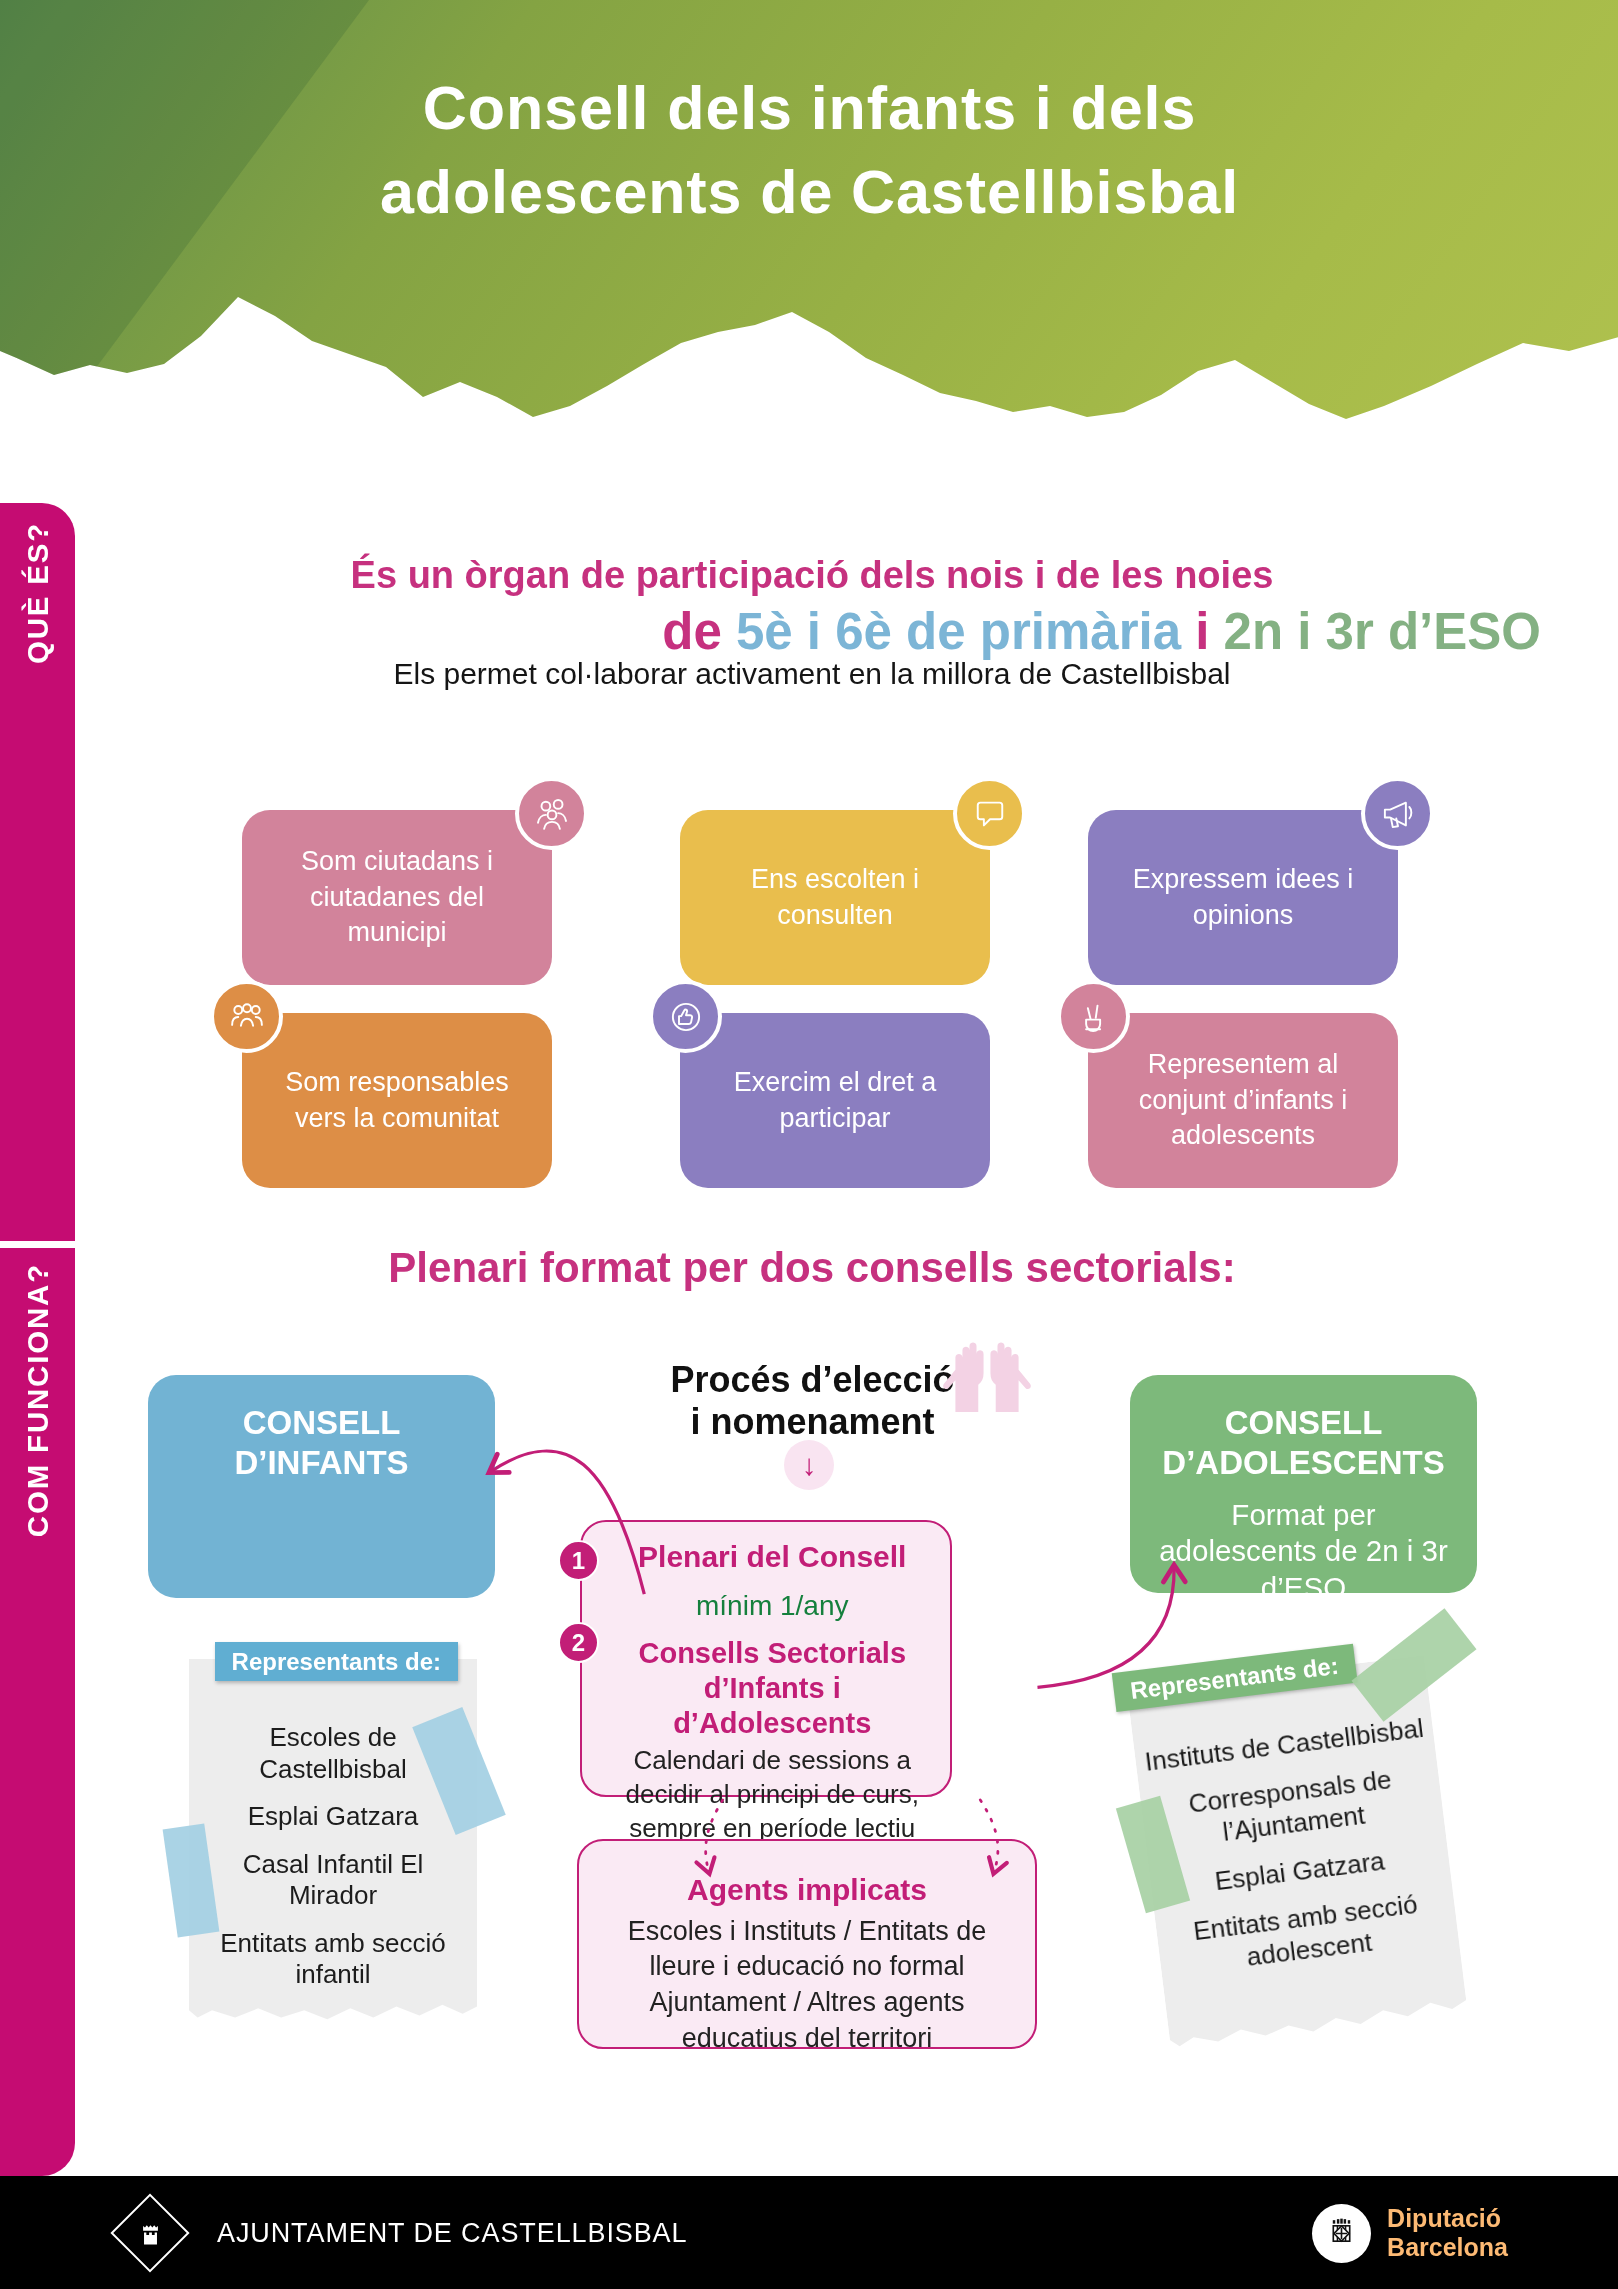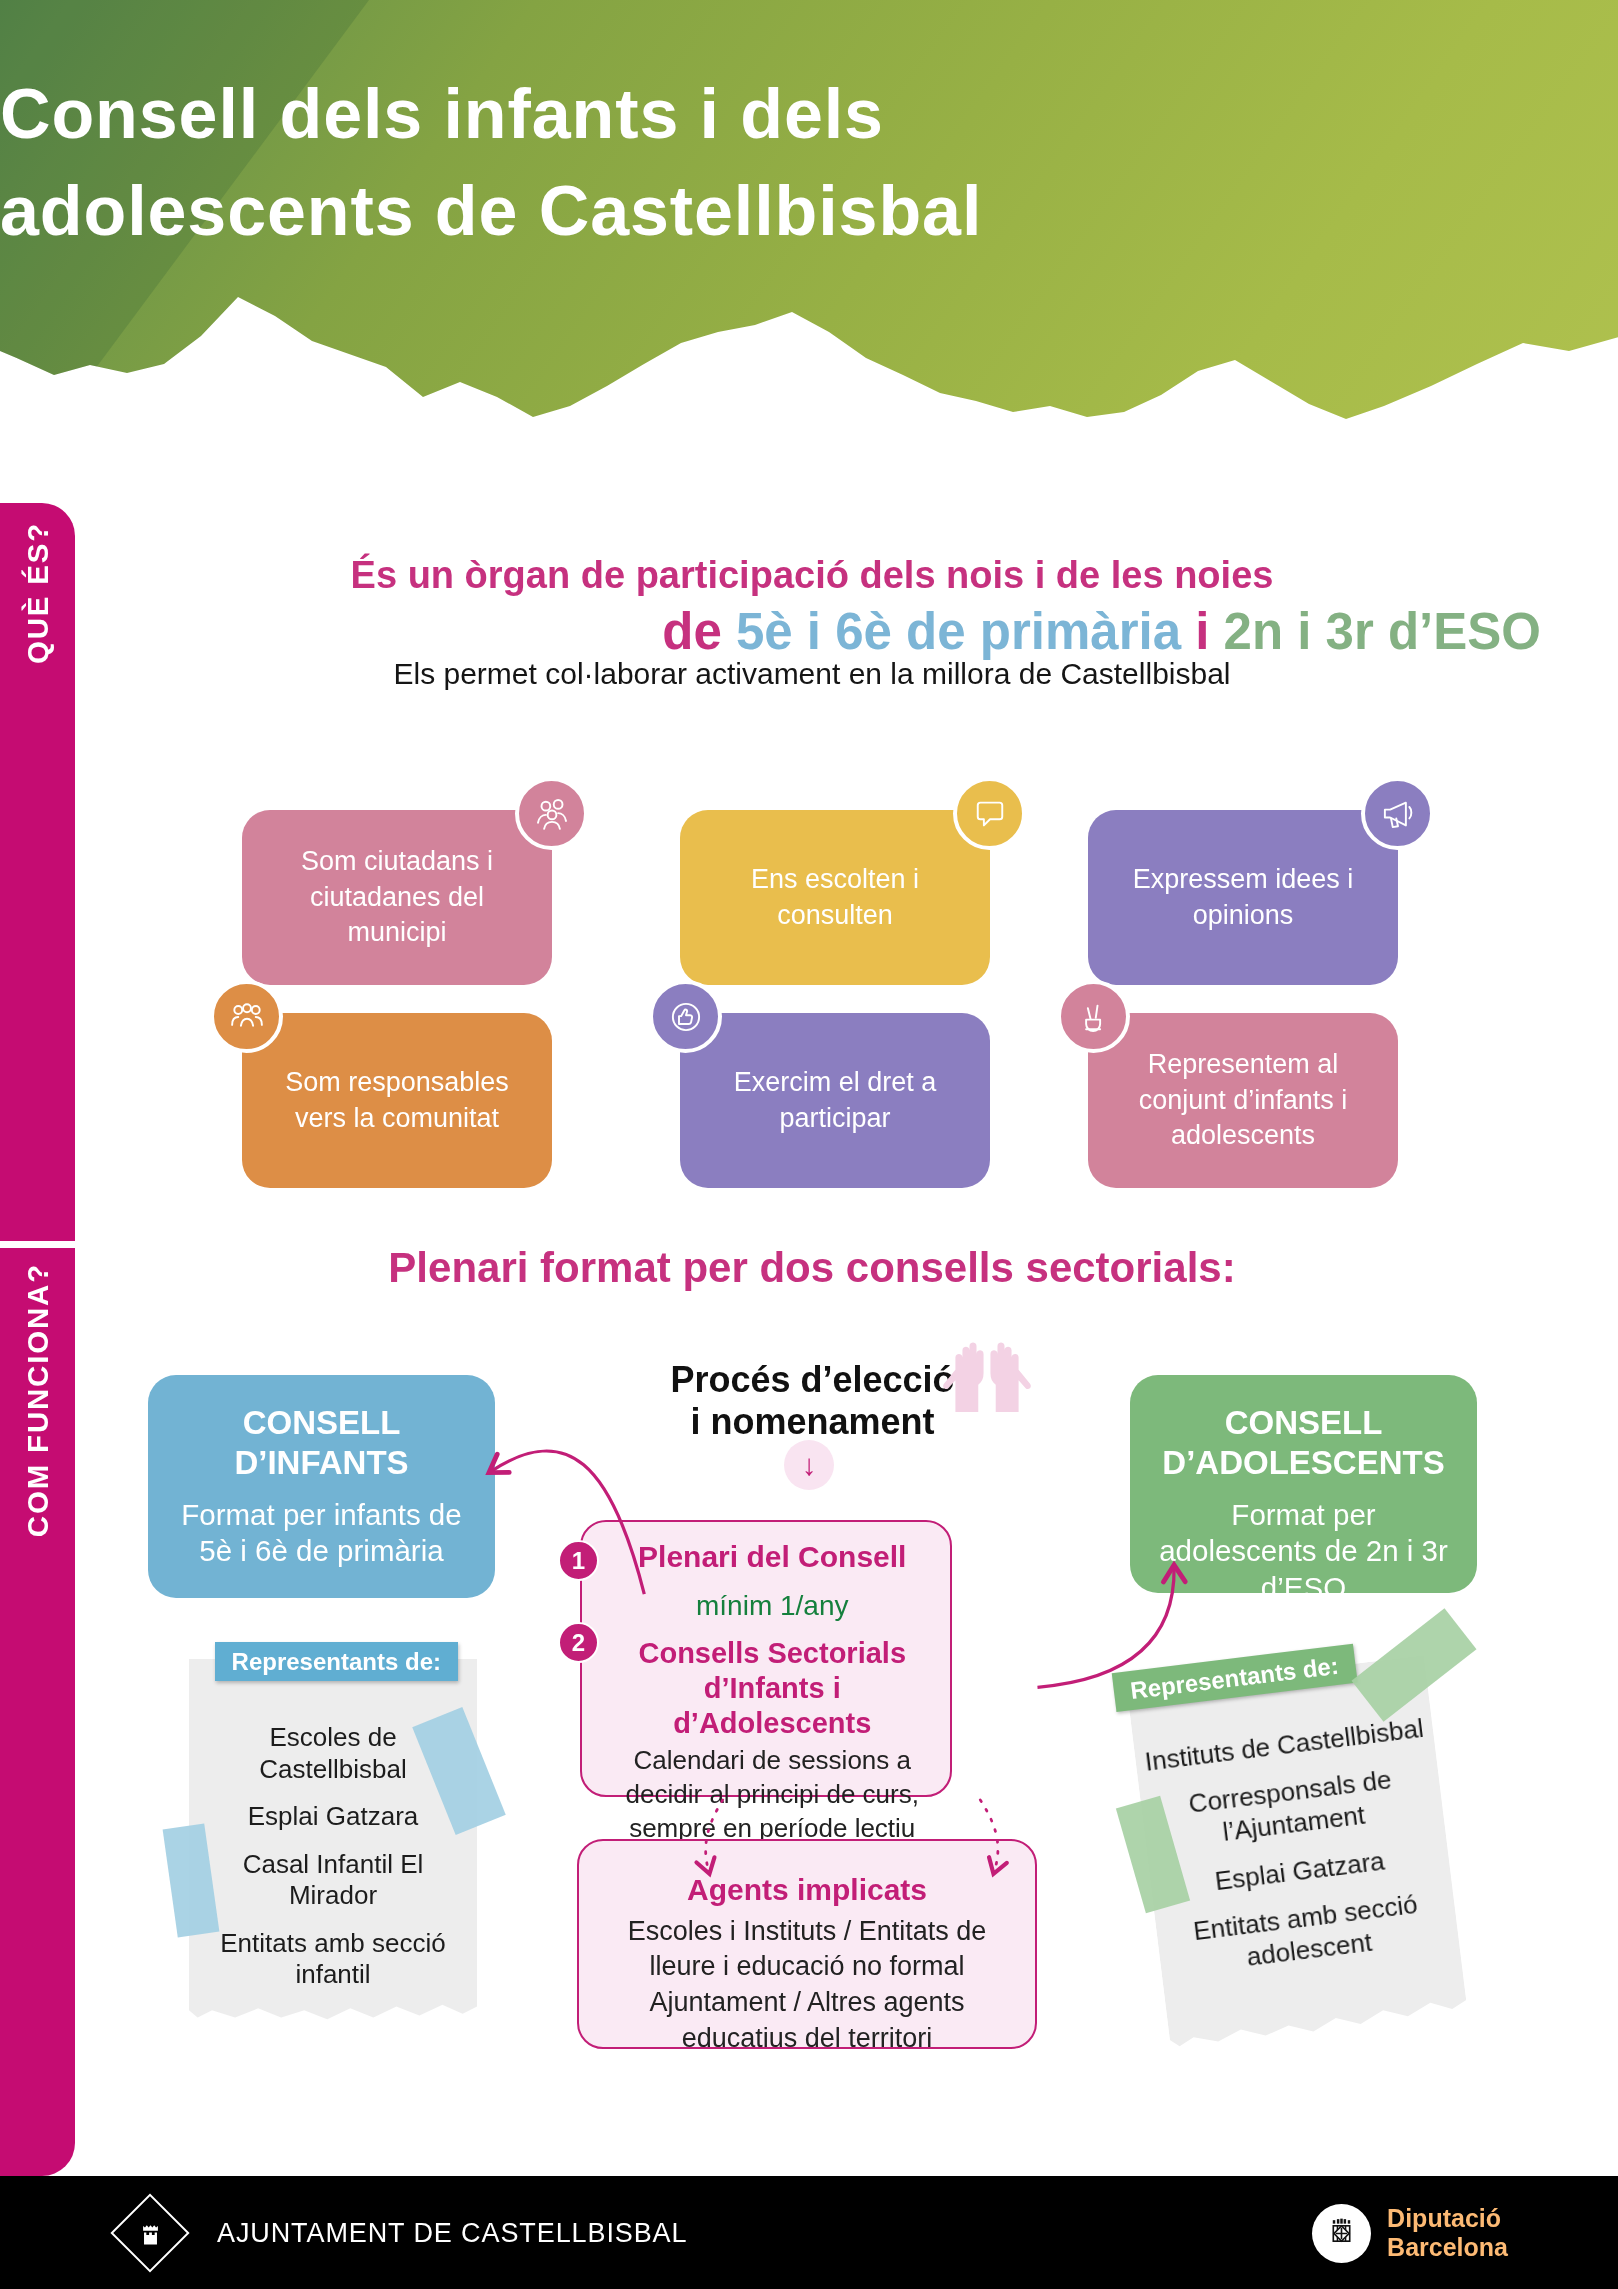--- a/index.html
+++ b/index.html
@@ -5,22 +5,22 @@
   html,body{margin:0;padding:0;background:#fff;}
   body{font-family:"Liberation Sans","DejaVu Sans",sans-serif;}
   #page{position:relative;width:1619px;height:2290px;overflow:hidden;background:#fff;}
 
   
   .header{position:absolute;left:0;top:0;width:1619px;height:423px;
     background:linear-gradient(125deg,#5e8c4b 0%,#84a343 28%,#97b045 55%,#a6bb49 78%,#afc14e 100%);
     clip-path:polygon(0 0,1619px 0,1619px 337px,1569px 351px,1523px 343px,1477px 364px,1431px 386px,1384px 406px,1346px 419px,1309px 404px,1272px 382px,1235px 360px,1198px 371px,1161px 395px,1124px 412px,1087px 417px,1050px 406px,1013px 412px,976px 401px,940px 393px,903px 375px,866px 358px,829px 332px,792px 312px,755px 325px,718px 332px,681px 343px,644px 364px,607px 386px,570px 406px,533px 417px,497px 397px,460px 382px,423px 397px,386px 367px,349px 354px,312px 341px,275px 316px,238px 297px,201px 336px,164px 364px,127px 373px,90px 365px,54px 375px,16.6px 358px,0 351px);}
   .header::before{content:"";position:absolute;left:0;top:0;width:397px;height:423px;
     background:rgba(20,70,45,.16);clip-path:polygon(0 0,369px 0,55px 423px,0 423px);}
-  .title{position:absolute;left:0;top:66px;width:100%;text-align:left;color:#fff;
-    font-size:70px;font-weight:700;line-height:1.38;letter-spacing:0.9px;}
+  .title{position:absolute;left:0;top:66px;width:100%;text-align:center;color:#fff;
+    font-size:61px;font-weight:700;line-height:1.38;letter-spacing:0.9px;}
 
   
   .side{position:absolute;left:0;width:75px;background:#c50c72;}
   .side.s1{top:503px;height:738px;border-radius:0 33px 0 0;}
   .side.s2{top:1248px;height:928px;border-radius:0 0 33px 0;}
   .vwrap{position:absolute;left:0;width:100%;display:flex;justify-content:center;}
   .vlabel{writing-mode:vertical-rl;transform:rotate(180deg);color:#fff;font-weight:700;
     font-size:29.5px;letter-spacing:1.8px;white-space:nowrap;}
 
   
@@ -202,21 +202,20 @@
       <path d="M15 27h16v5a8 8 0 0 1-16 0z"></path>
           <path d="M15 38h16"></path>
     </g>
       </svg>
   </div>
 
   <div class="h2">Plenari format per dos consells sectorials:</div>
 
   <div class="bigbox box-infants">
     <div class="bt">CONSELL D’INFANTS</div>
-    <div class="bs">Format per infants de 5è i 6è de primària</div>
   </div>
   <div class="bigbox box-adolescents">
     <div class="bt">CONSELL D’ADOLESCENTS</div>
     <div class="bs">Format per adolescents de 2n i 3r d’ESO</div>
   </div>
 
   <div class="ptitle">
     <div>Procés d’elecció</div>
     <div>i nomenament</div>
   </div>

